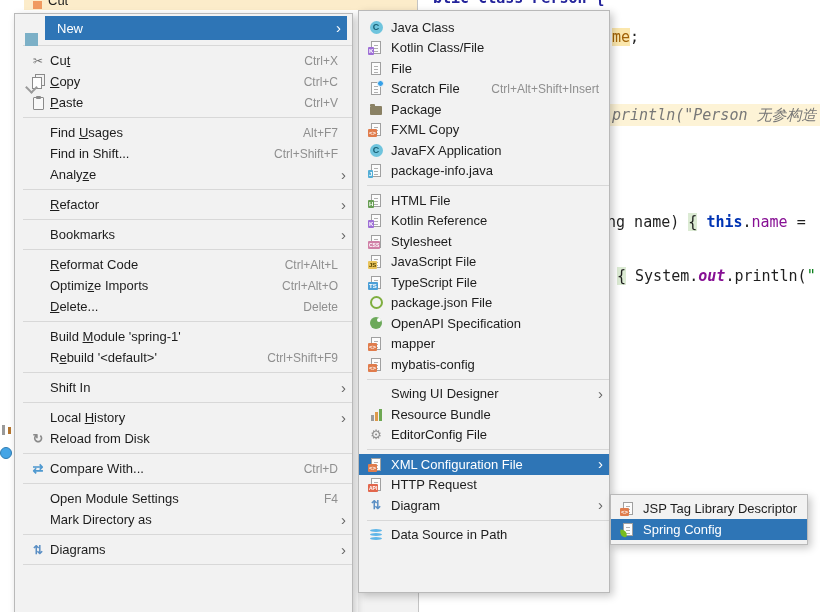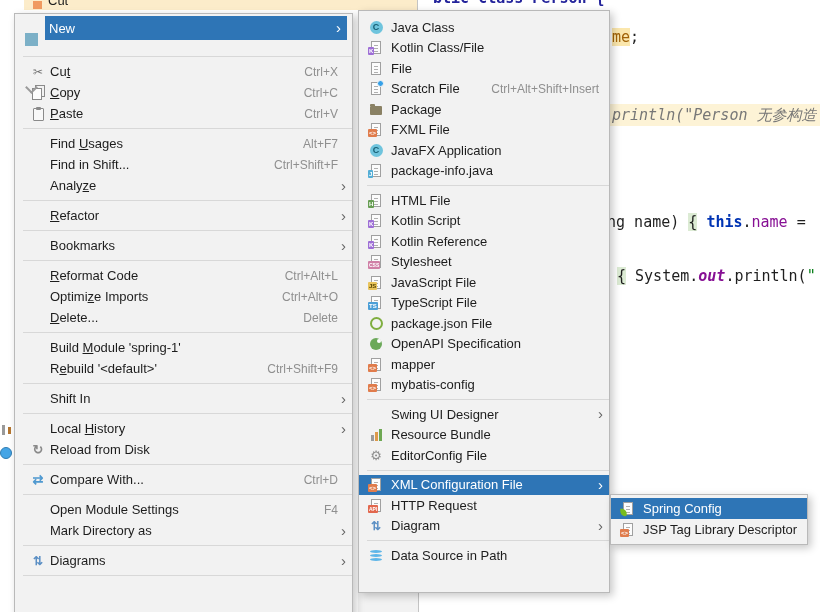--- a/index.html
+++ b/index.html
@@ -48,21 +48,21 @@
   .mrow{display:flex;align-items:center;position:relative;font-size:13px;color:#1d1d1d;height:21px;padding:0 14px 0 6px;box-sizing:border-box}
   #menu-new .mrow{height:20.5px;padding:0 10px 0 8px}
   #menu-xml .mrow{height:21px;padding:0 10px 0 8px}
   .mlabel{white-space:pre}
   .mlabel u{text-underline-offset:1px}
   .msc{margin-left:auto;color:#8f8f8f;font-size:12px;white-space:pre}
   .mar{position:absolute;right:6px;top:50%;transform:translateY(-54%);color:#666;font-size:15px;line-height:1}
   .sel{background:var(--sel,#2e75b6)}
   .sel .mlabel,.sel .msc,.sel .mar{color:#fff}
   .msep{height:1px;background:#d8d8d8;margin:4px 0 4px 8px}
-  .inset{margin:0 5px 16px 30px;height:24px;padding-left:4px}
+  .inset{margin:0 5px 5px 30px;height:24px;padding-left:12px}
 
   
   .ic{width:18px;height:16px;display:inline-flex;align-items:center;justify-content:center;position:relative;flex:none}
   #menu-main .ic{margin:0 3px 0 8px}
   #menu-new .ic,#menu-xml .ic{margin:0 6px 0 0}
   .fbase{width:10px;height:13px;background:#fcfcfc;border:1px solid #a0a0a0;position:relative;display:inline-block;box-sizing:border-box}
   .flines{position:absolute;left:2px;right:2px;top:3px;height:8px;background:repeating-linear-gradient(to bottom,#b0b0b0 0 1px,transparent 1px 3px)}
   .badge{position:absolute;left:-4px;bottom:-2px;color:#fff;font:700 6px/8px "Liberation Sans",sans-serif;padding:0 1px;border-radius:1px}
   .b-xml{background:#e07c4c}
   .b-k{background:#9e6fd6}
@@ -294,21 +294,21 @@
         </span>
         <span class="mlabel">Package</span>
       </div>
       <div class="mrow">
         <span class="ic">
           <span class="fbase">
             <i class="flines"></i>
             <b class="badge b-xml">&lt;&gt;</b>
           </span>
         </span>
-        <span class="mlabel">FXML File</span>
+        <span class="mlabel">FXML Copy</span>
       </div>
       <div class="mrow">
         <span class="ic">
           <span class="circle-c">C</span>
         </span>
         <span class="mlabel">JavaFX Application</span>
       </div>
       <div class="mrow">
         <span class="ic">
           <span class="fbase">
@@ -320,29 +320,20 @@
       </div>
       <div class="msep"></div>
       <div class="mrow">
         <span class="ic">
           <span class="fbase">
             <i class="flines"></i>
             <b class="badge b-html">H</b>
           </span>
         </span>
         <span class="mlabel">HTML File</span>
-      </div>
-      <div class="mrow">
-        <span class="ic">
-          <span class="fbase">
-            <i class="flines"></i>
-            <b class="badge b-k">K</b>
-          </span>
-        </span>
-        <span class="mlabel">Kotlin Script</span>
       </div>
       <div class="mrow">
         <span class="ic">
           <span class="fbase">
             <i class="flines"></i>
             <b class="badge b-k">K</b>
           </span>
         </span>
         <span class="mlabel">Kotlin Reference</span>
       </div>
@@ -458,35 +449,35 @@
           <span class="cs-db">
             <b></b>
             <b></b>
             <b></b>
           </span>
         </span>
         <span class="mlabel">Data Source in Path</span>
       </div>
     </div>
   <div class="menu" id="menu-xml">
+      <div class="mrow">
+        <span class="ic">
+          <span class="fbase">
+            <i class="flines"></i>
+            <b class="badge b-xml">&lt;&gt;</b>
+          </span>
+        </span>
+        <span class="mlabel">JSP Tag Library Descriptor</span>
+      </div>
       <div class="mrow sel">
         <span class="ic">
           <span class="fbase">
             <i class="flines"></i>
             <b class="badge b-leaf"></b>
           </span>
         </span>
         <span class="mlabel">Spring Config</span>
-      </div>
-      <div class="mrow">
-        <span class="ic">
-          <span class="fbase">
-            <i class="flines"></i>
-            <b class="badge b-xml">&lt;&gt;</b>
-          </span>
-        </span>
-        <span class="mlabel">JSP Tag Library Descriptor</span>
       </div>
     </div>
 
   <div class="teal-square"></div>
   <div class="tree-chevron"></div>
 </div>
 
 </body></html>

